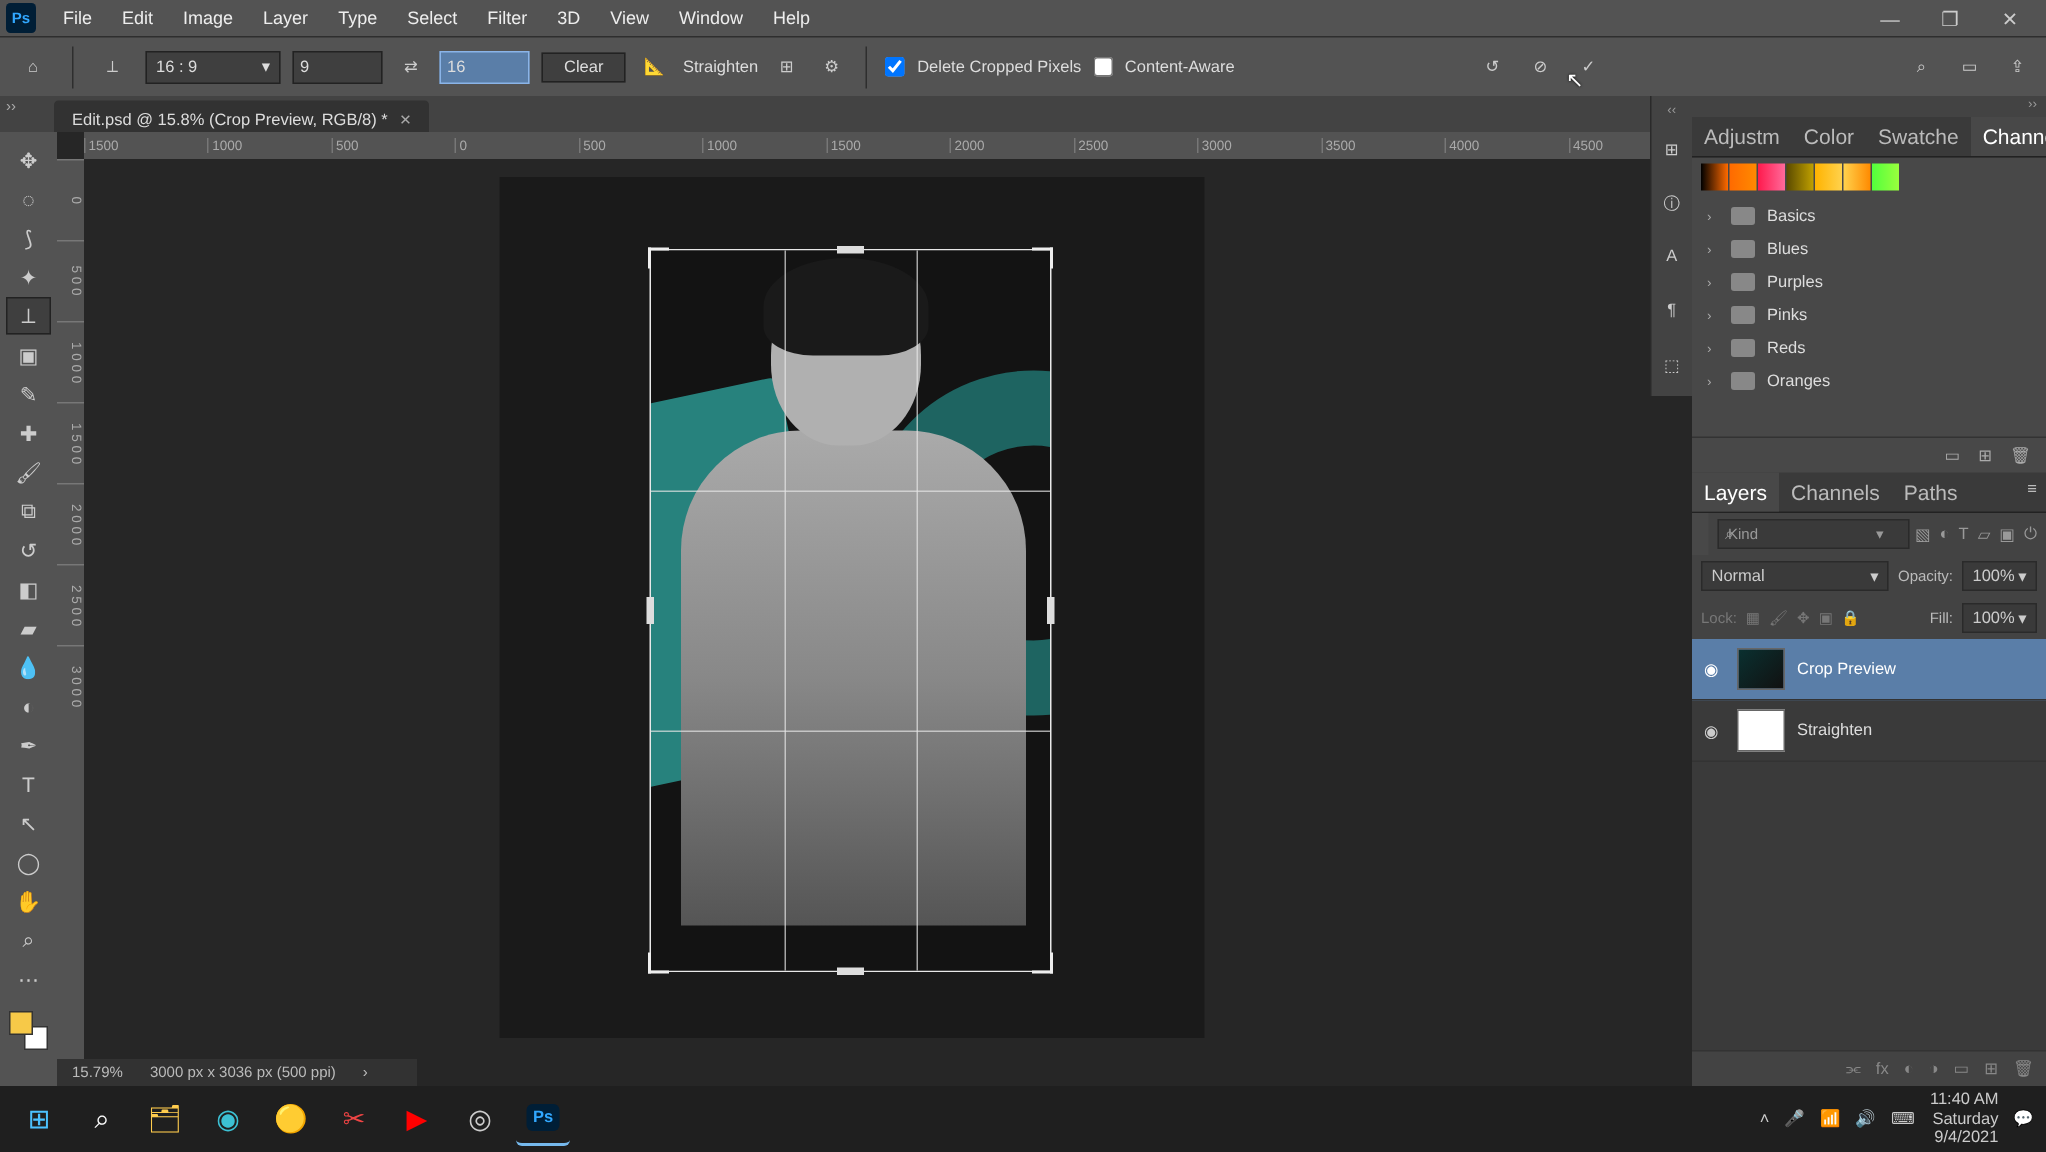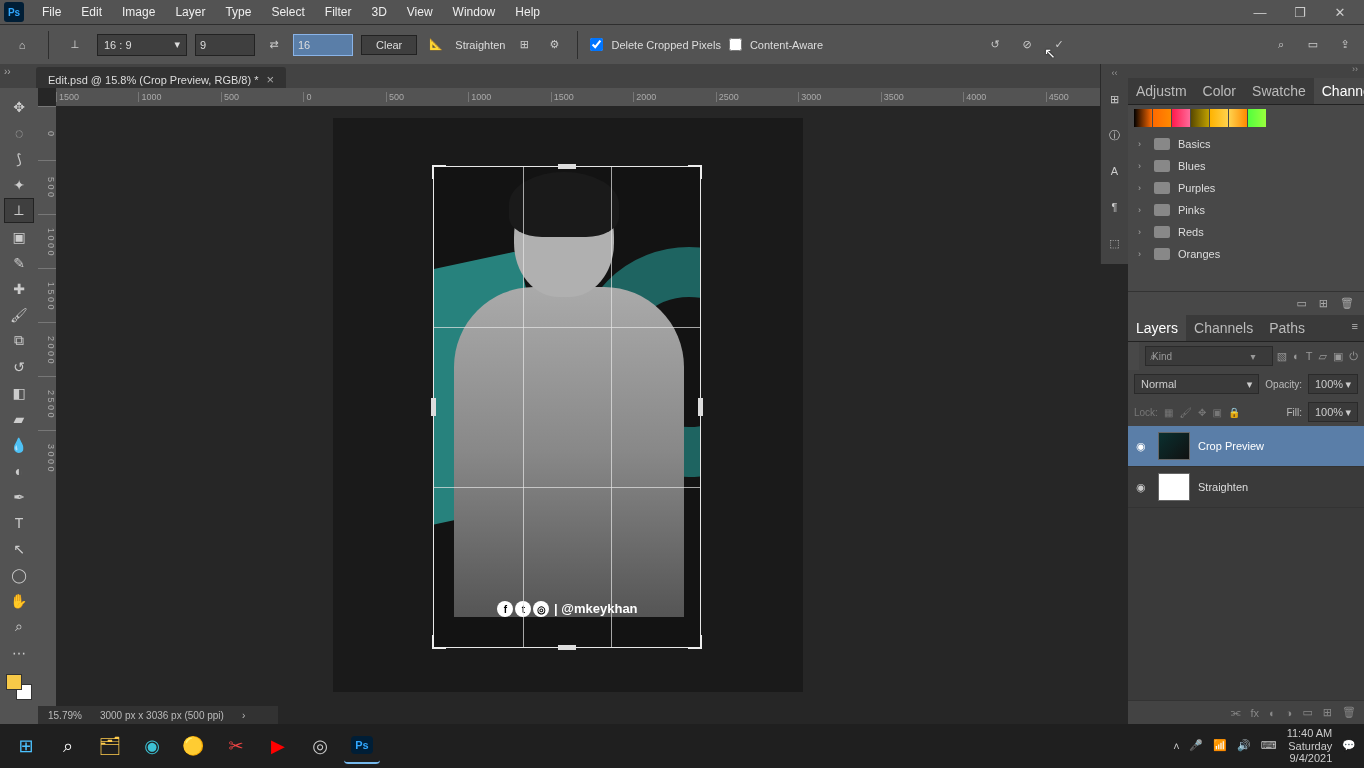--- a/index.html
+++ b/index.html
@@ -257,24 +257,20 @@
   <div class="doc-bg"></div>
   <div class="crop">
     <div class="crop-content">
       <div class="teal-shape"></div>
       <div class="teal-circle"></div>
       <div class="person">
         <div class="body"></div>
         <div class="head"></div>
         <div class="hair"></div>
       </div>
-      <div class="social">
-        <span class="ic">f</span><span class="ic">t</span><span class="ic">◎</span>
-        <span>| @mkeykhan</span>
-      </div>
     </div>
     <div class="gv1"></div>
       <div class="gv2"></div>
       <div class="gh1"></div>
       <div class="gh2"></div>
     <div class="handle h-tl"></div>
     <div class="handle h-tr"></div>
     <div class="handle h-bl"></div>
     <div class="handle h-br"></div>
     <div class="handle h-l"></div>

